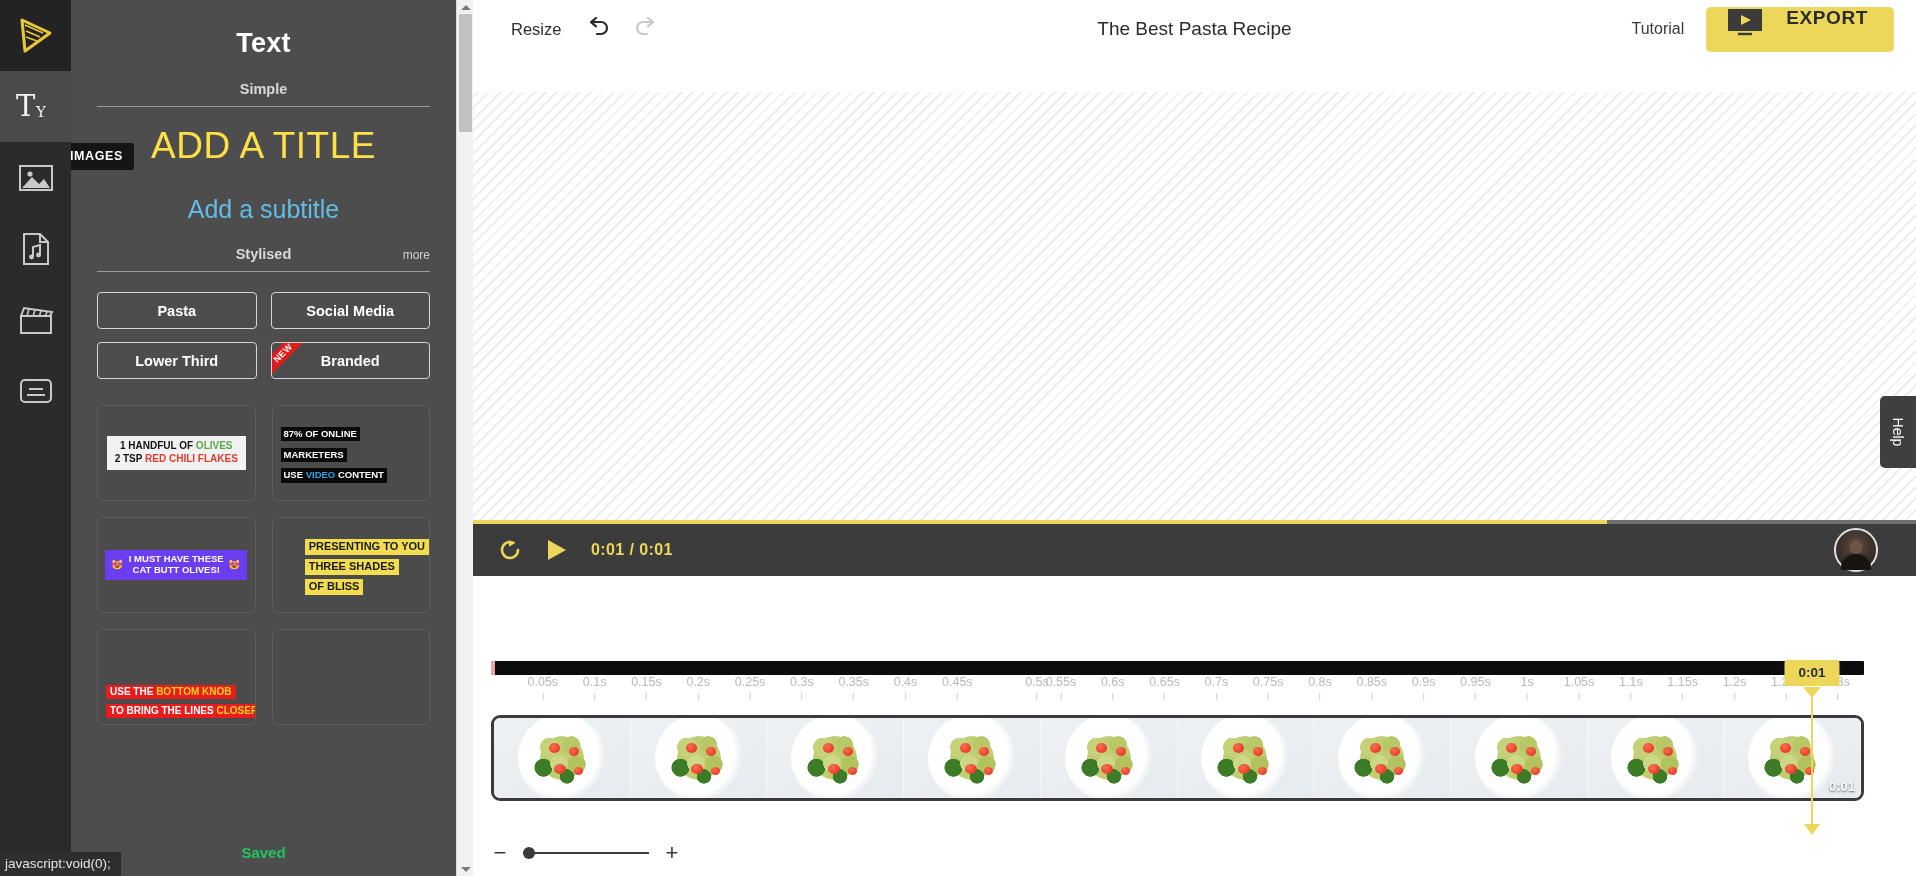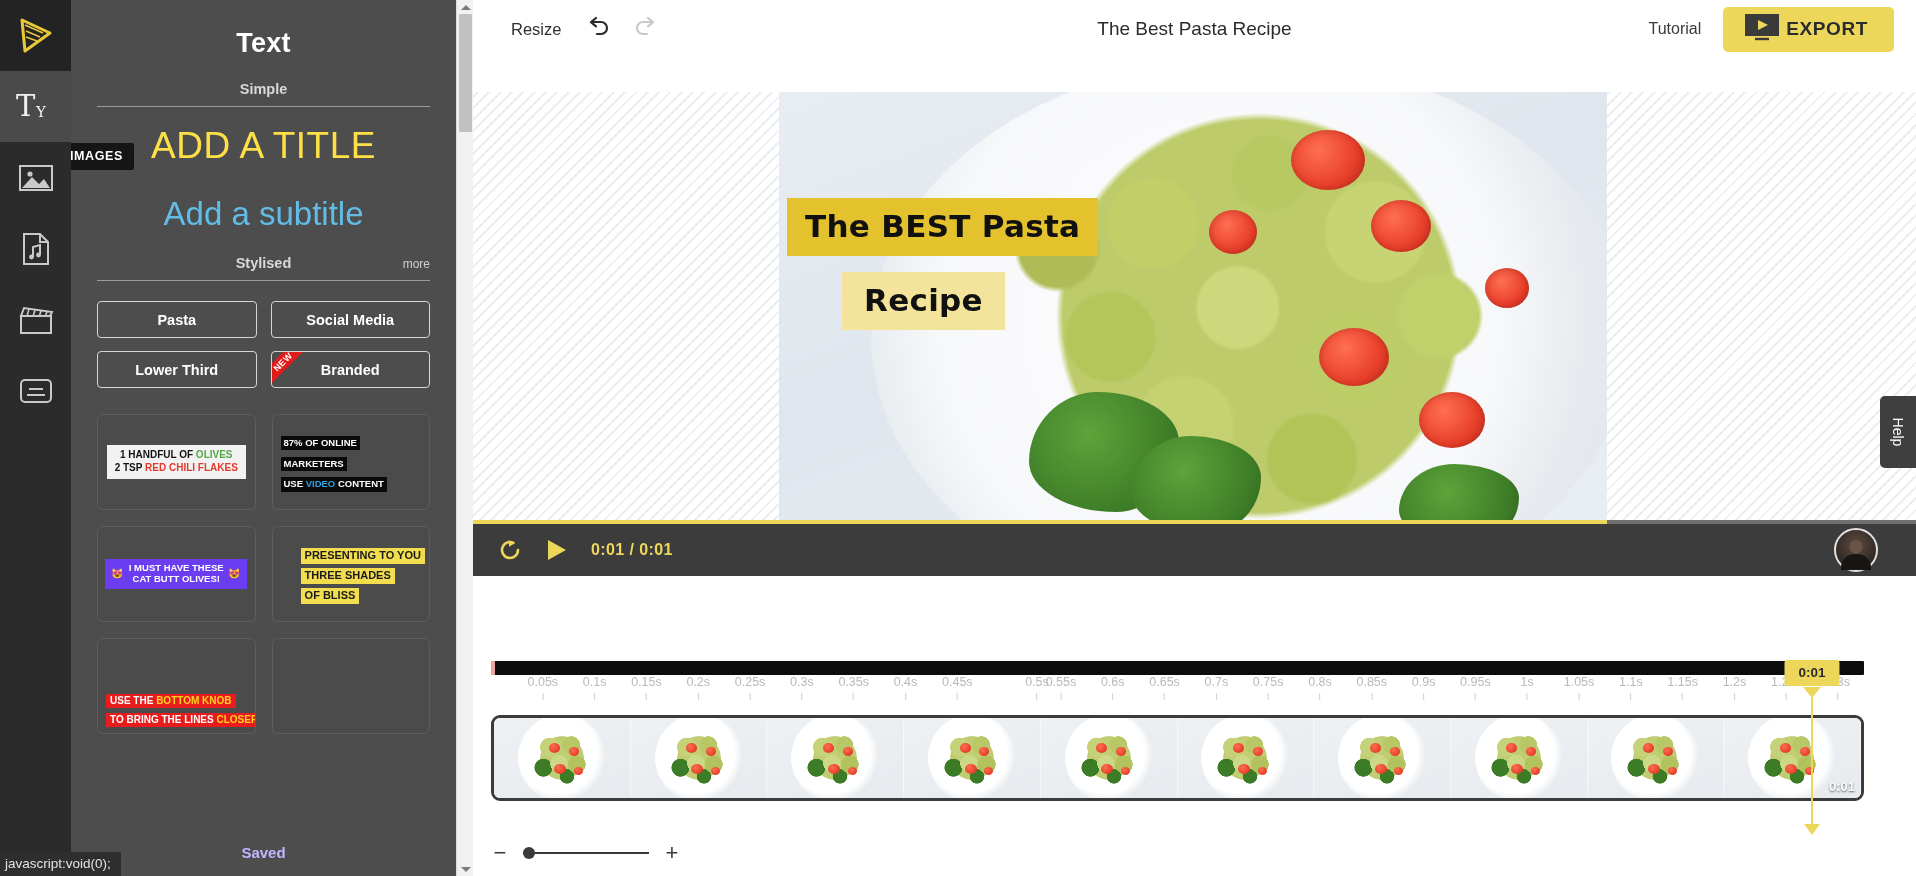--- a/index.html
+++ b/index.html
@@ -48,21 +48,21 @@
   }
   .hr-line { margin: 0 26px; border-bottom: 1px solid #9a9a9a; }
 
   #add-title {
     margin-top: 18px; text-align: center;
     color: #fde047; font-size: 37px; font-weight: normal;
     letter-spacing: .5px;
   }
   #add-subtitle {
     margin-top: 28px; text-align: center;
-    color: #62bde6; font-size: 33px; font-weight: 300;
+    color: #62bde6; font-size: 25px; font-weight: 300;
   }
 
   #images-tooltip {
     position: absolute; left: -12px; top: 143px;
     background: #151515; color: #fff;
     font-size: 12.5px; font-weight: bold; letter-spacing: .6px;
     padding: 6px 11px 7px 11px; border-radius: 2px;
     z-index: 40;
   }
 
@@ -116,21 +116,21 @@
   
   .t5 { line-height: 1.2; }
   .t5 span.l { background: #e81c1c; color: #fff; font-size: 10px; font-weight: bold;
               padding: 1px 4px; display: inline-block; white-space: nowrap; }
   .t5 .y { color: #ffd21e; margin-top: 36px; }
 
   #saved-bar {
     position: absolute; left: 0; bottom: 0; width: 385px; height: 48px;
     background: #4d4d4d; border-top: 0;
     display: flex; align-items: center; justify-content: center;
-    color: #c4b5fd; font-size: 15px; font-weight: bold;
+    color: #22c55e; font-size: 15px; font-weight: bold;
   }
 
   
   #panel-scroll {
     position: absolute; left: 456px; top: 0; width: 17px; height: 876px;
     background: #f1f1f1; border-left: 1px solid #dcdcdc;
   }
   #panel-scroll .thumb {
     position: absolute; left: 2px; top: 14px; width: 13px; height: 118px;
     background: #c1c1c1; border-radius: 1px;
@@ -161,21 +161,21 @@
     position: absolute; left: 0; right: 0; text-align: center;
     color: #2b2b2b; font-size: 19px; pointer-events: none;
   }
   #topbar .tb-right {
     margin-left: auto; display: flex; align-items: center; gap: 22px; padding-right: 22px;
     z-index: 3;
   }
   #tutorial-btn { color: #3a3a3a; font-size: 16px; }
   #export-btn {
     background: #ecd75a; border-radius: 5px; height: 45px;
-    display: flex; align-items: center; gap: 5px; padding: 0 26px 0 20px;
+    display: flex; align-items: flex-start; gap: 22px; padding: 0 26px 0 20px;
     color: #2c2c2c; font-size: 19px; font-weight: bold; letter-spacing: .6px;
   }
 
   
   #stage {
     position: absolute; left: 473px; top: 58px; right: 0; height: 518px;
     background:
       repeating-linear-gradient(-45deg,
         #ffffff 0px, #ffffff 6px, #eceef1 6px, #eceef1 8px);
   }
@@ -500,21 +500,21 @@
             <span>
               <div>I MUST HAVE THESE</div>
               <div>CAT BUTT OLIVES!</div>
             </span>
             <span class="emo">😻</span>
           </div>
         </div>
       </div>
 
       <div class="tpl-card">
-        <div class="tpl-inner" style="justify-content:center;padding-left:24px">
+        <div class="tpl-inner" style="justify-content:flex-end;padding-left:24px">
           <div class="t4">
             <div><span class="l">PRESENTING TO YOU</span></div>
             <div><span class="l">THREE SHADES</span></div>
             <div><span class="l">OF BLISS</span></div>
           </div>
         </div>
       </div>
 
       <div class="tpl-card">
         <div class="tpl-inner" style="justify-content:flex-start;padding-left:8px;align-items:flex-end;height:100%;padding-bottom:6px">
@@ -576,37 +576,20 @@
           </svg>
         </span>
         <span>EXPORT</span>
       </div>
     </div>
   </div>
 
   <div id="stage">
     <div id="stage-top-white"></div>
 
-    <div id="video-frame">
-      <div id="pasta-photo">
-        <div class="plate"></div>
-        <div class="pasta-mass"></div>
-        <div class="tomato" style="left:512px;top:38px;width:74px;height:60px;"></div>
-        <div class="tomato" style="left:592px;top:108px;width:60px;height:52px;"></div>
-        <div class="tomato" style="left:430px;top:118px;width:48px;height:44px;"></div>
-        <div class="tomato" style="left:540px;top:236px;width:70px;height:58px;"></div>
-        <div class="tomato" style="left:640px;top:300px;width:66px;height:56px;"></div>
-        <div class="tomato" style="left:706px;top:176px;width:44px;height:40px;"></div>
-        <div class="lettuce" style="left:250px;top:300px;width:150px;height:120px;"></div>
-        <div class="lettuce" style="left:352px;top:344px;width:130px;height:98px;"></div>
-        <div class="lettuce" style="left:620px;top:372px;width:120px;height:80px;"></div>
-      </div>
-      <div id="overlay-title">The BEST Pasta</div>
-      <div id="overlay-sub">Recipe</div>
-    </div>
 
     <div id="player-bar">
       <div id="player-progress">
         <div class="fill"></div>
       </div>
       <span class="pb-icon">
         <svg width="26" height="26" viewBox="0 0 26 26">
           <path d="M21 13 A8 8 0 1 1 16.5 5.8" fill="none" stroke="#ecd75a" stroke-width="2.6" stroke-linecap="round"></path>
           <path d="M11.5 3.2 L17.6 6.2 L12.2 9.8 Z" fill="#ecd75a"></path>
         </svg>

